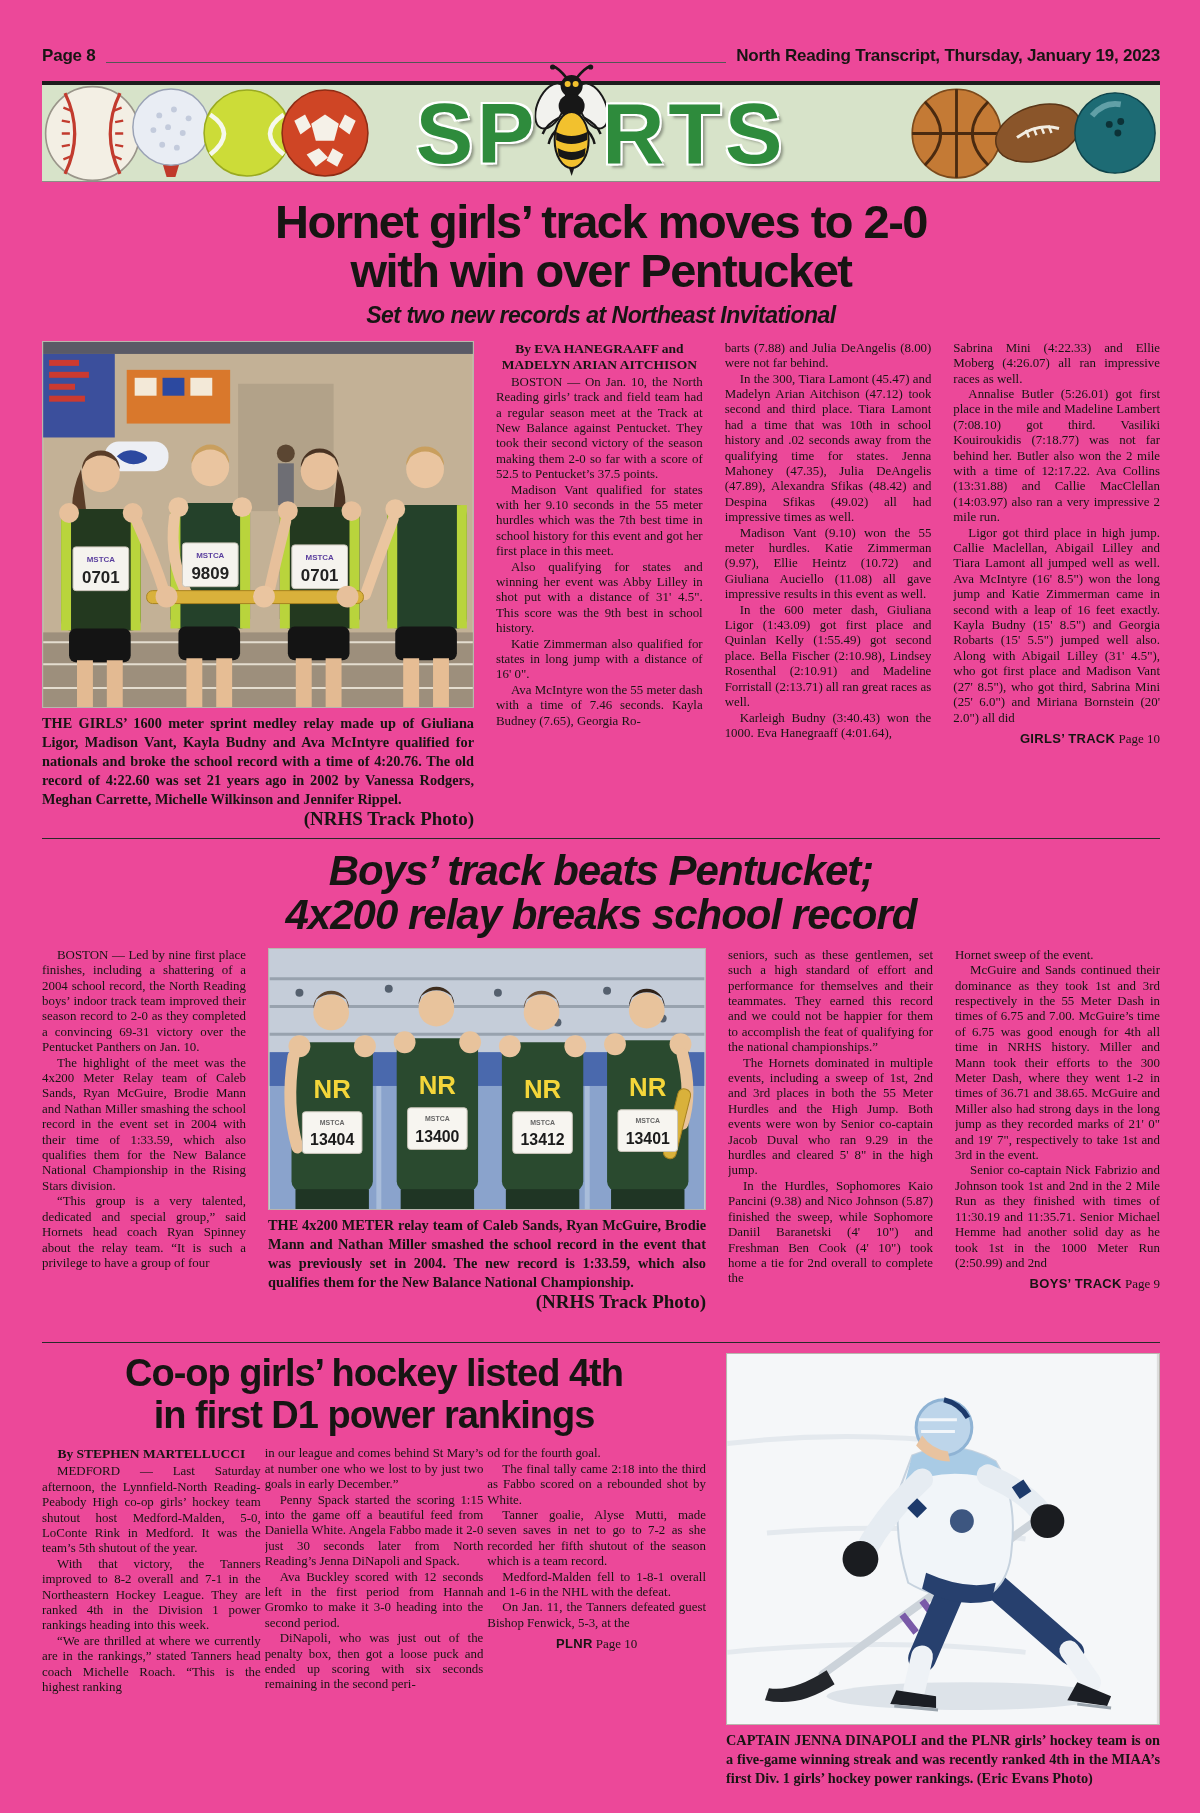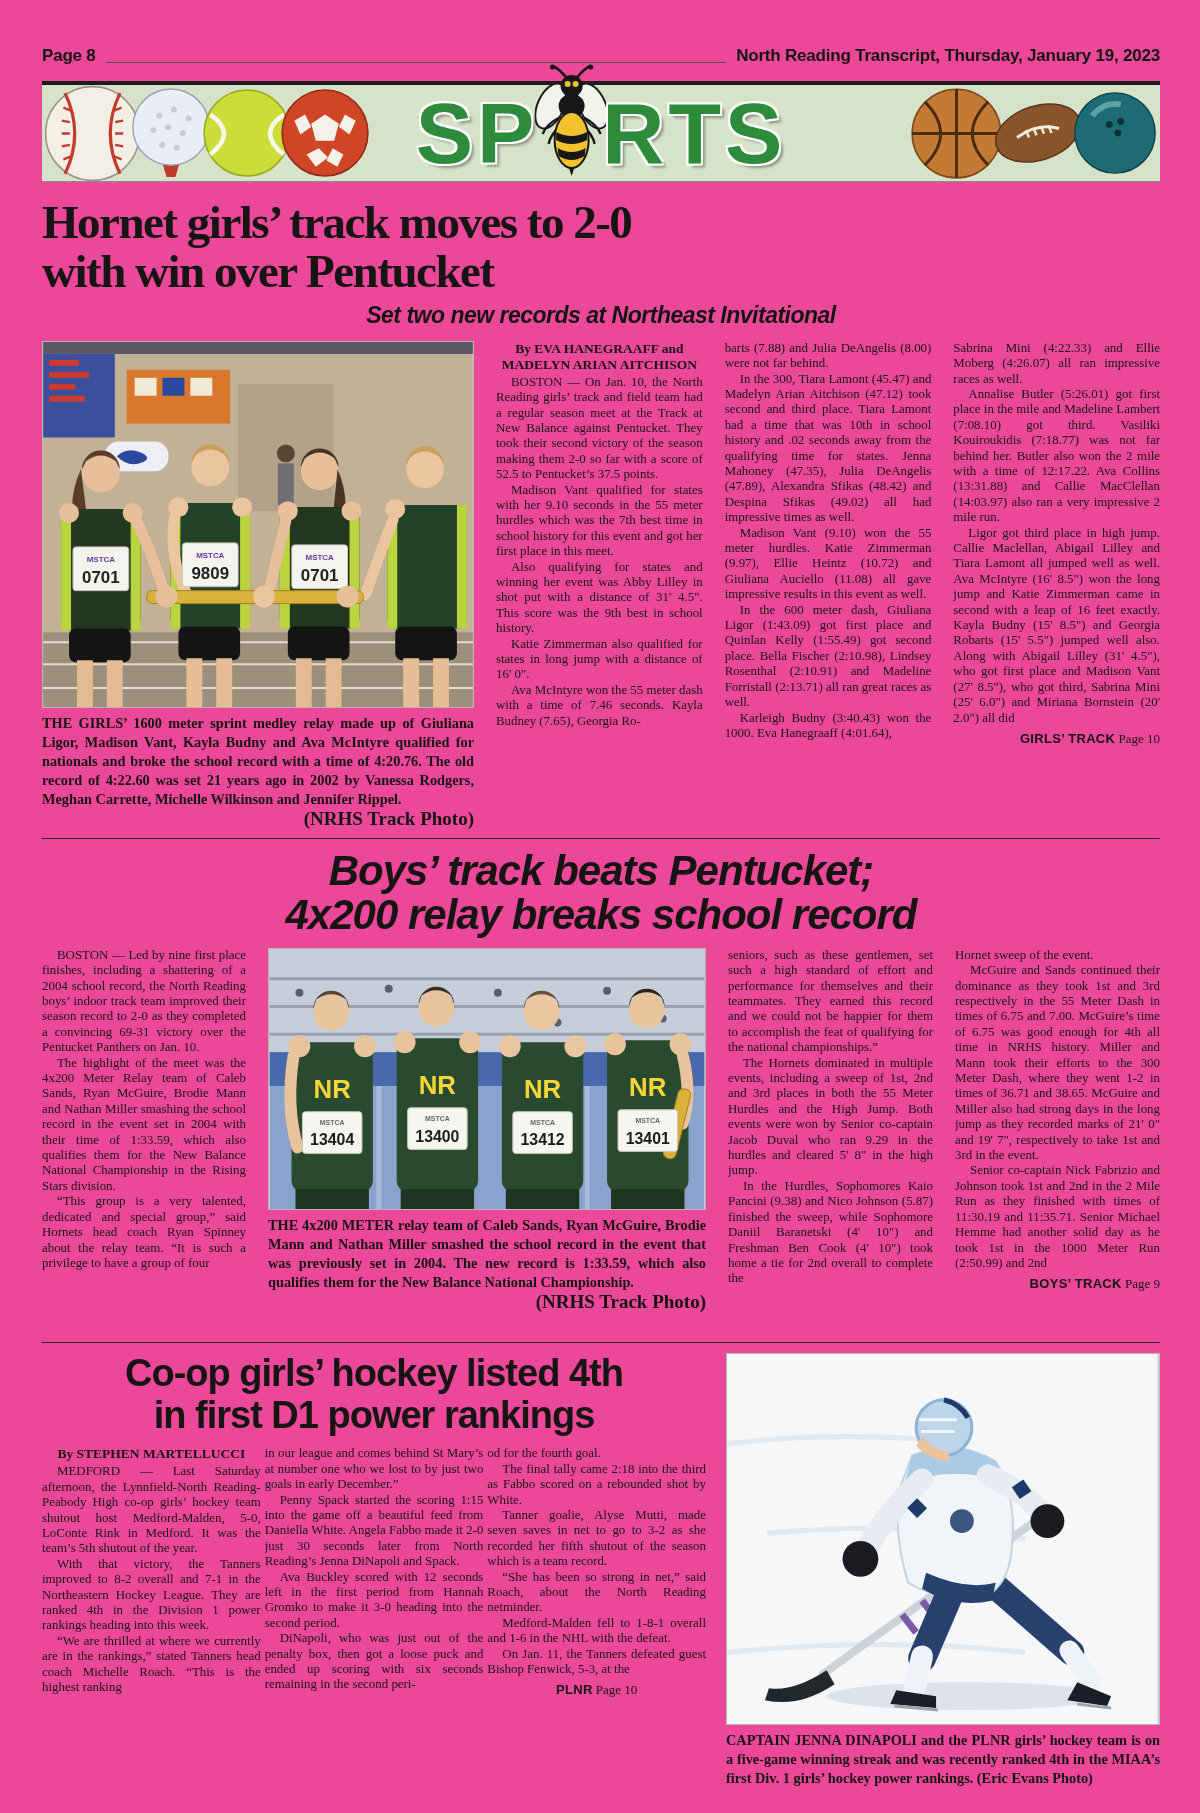--- a/index.html
+++ b/index.html
@@ -15,21 +15,21 @@
   .banner{position:relative;margin-top:15px;height:101px;background:#d7e3c9;border-top:4px solid #1c1c1c;border-bottom:1px solid #8a8f86;display:flex;justify-content:space-between;align-items:center;padding:0 2px}
   .balls{display:flex;align-items:center;height:100%}
   .balls svg{display:block}
   .balls .b + .b{margin-left:-14px}
   .sports-title{position:absolute;left:50%;top:50%;transform:translate(-50%,-50%);display:flex;align-items:flex-start;z-index:3;
     font-family:"Liberation Sans",sans-serif;font-weight:bold;font-size:86px;line-height:1;color:#2e8b3c;letter-spacing:4px;
     text-shadow:2px 2px 0 #fff,-2px -2px 0 #fff,2px -2px 0 #fff,-2px 2px 0 #fff,4px 4px 3px rgba(0,0,0,.35)}
   .hornet{height:112px;width:74px;margin:-26px -6px 0 -4px}
 
   
-  .h-main{margin-top:16px;font-family:Liberation Serif, serif;font-weight:bold;font-size:47px;line-height:1.04;letter-spacing:-1.5px}
+  .h-main{margin-top:16px;text-align:center;font-family:Liberation Sans, sans-serif;font-weight:bold;font-size:47px;line-height:1.04;letter-spacing:-1.5px}
   .h-sub{margin-top:6px;text-align:center;font-family:"Liberation Sans",sans-serif;font-weight:bold;font-style:italic;font-size:23px;letter-spacing:-.5px}
   .h-boys{margin-top:8px;text-align:center;font-family:"Liberation Sans",sans-serif;font-weight:bold;font-style:italic;font-size:42px;line-height:1.06;letter-spacing:-1px}
   .h-hockey{text-align:center;font-family:"Liberation Sans",sans-serif;font-weight:bold;font-size:38px;line-height:1.1;letter-spacing:-1px}
 
   .rule{border-top:1.8px solid #2a2a2a;margin:10px 0}
 
   
   .row{display:flex;gap:22px}
   .col{flex:1;overflow:hidden;font-size:12.9px;line-height:15.4px;text-align:justify}
   .col p{text-indent:15px}
@@ -418,22 +418,21 @@
               <p>in our league and comes behind St Mary’s at number one who we lost to by just two goals in early December.”</p>
               <p>Penny Spack started the scoring 1:15 into the game off a beautiful feed from Daniella White. Angela Fabbo made it 2-0 just 30 seconds later from North Reading’s Jenna DiNapoli and Spack.</p>
               <p>Ava Buckley scored with 12 seconds left in the first period from Hannah Gromko to make it 3-0 heading into the second period.</p>
               <p>DiNapoli, who was just out of the penalty box, then got a loose puck and ended up scoring with six seconds remaining in the second peri-</p>
             </div>
         </div>
         <div class="col cont">
           <div>
               <p>od for the fourth goal.</p>
               <p>The final tally came 2:18 into the third as Fabbo scored on a rebounded shot by White.</p>
-              <p>Tanner goalie, Alyse Mutti, made seven saves in net to go to 3-2 as she recorded her fifth shutout of the season which is a team record.</p>
-              <p>“She has been so strong in net,” said Roach, about the North Reading netminder.</p>
+              <p>Tanner goalie, Alyse Mutti, made seven saves in net to go to 7-2 as she recorded her fifth shutout of the season which is a team record.</p>
               <p>Medford-Malden fell to 1-8-1 overall and 1-6 in the NHL with the defeat.</p>
               <p>On Jan. 11, the Tanners defeated guest Bishop Fenwick, 5-3, at the</p>
             </div>
           <div class="jump center">
             <span class="jl">PLNR</span>
             <span>Page 10</span>
           </div>
         </div>
       </div>
     </div>

